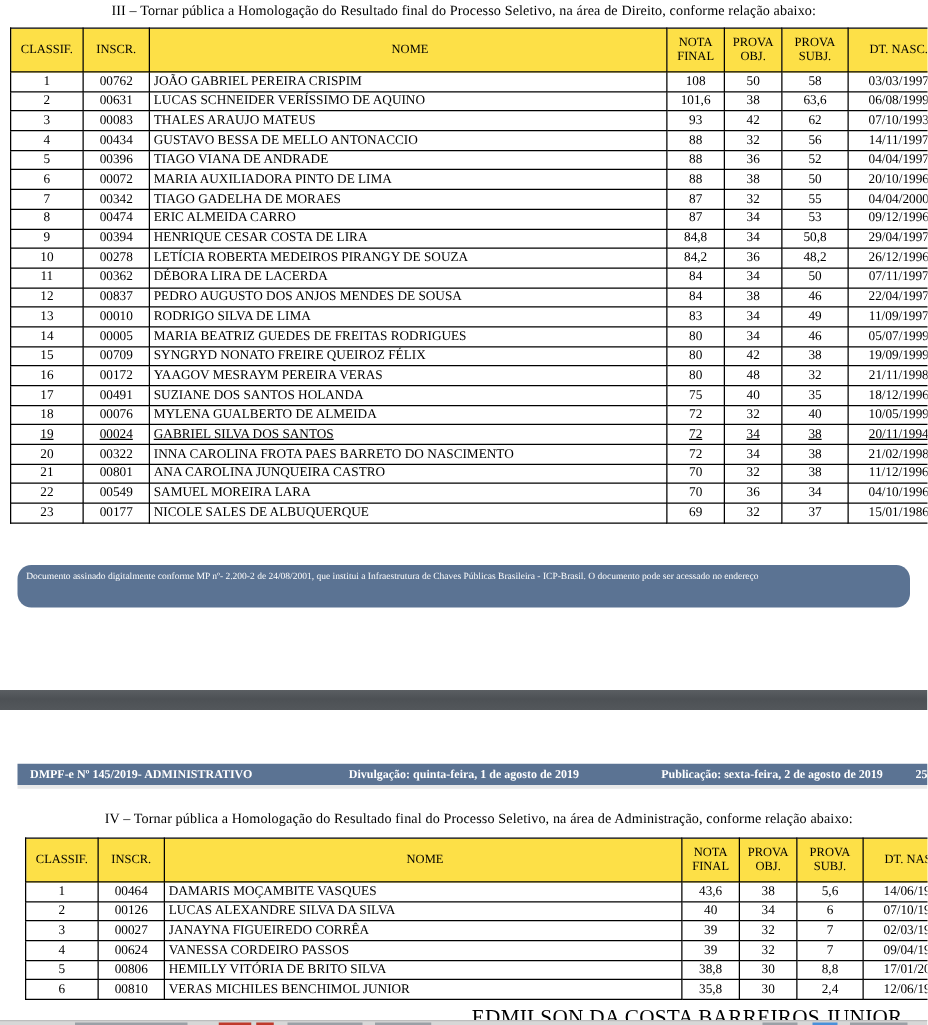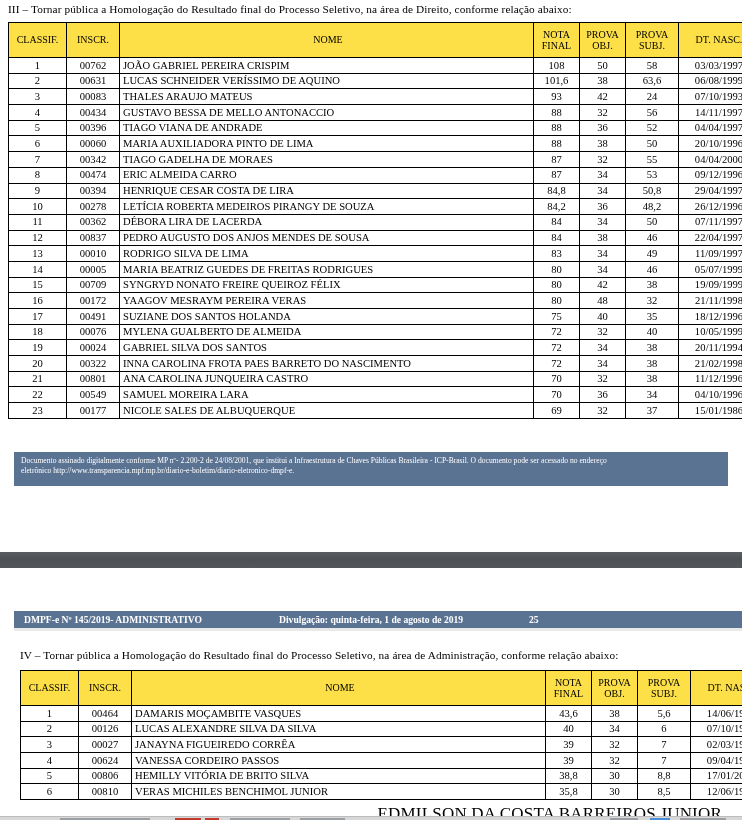--- a/index.html
+++ b/index.html
@@ -23,21 +23,21 @@
     width: 742px;
     background: #ffffff;
   }
   #page-one { top: 0; height: 552px; }
   #page-gap { position:absolute; left:0; top:552px; width:742px; height:16px;
               background: linear-gradient(180deg,#5a5e62 0%, #4d5155 45%, #53575b 100%); }
   #page-two { top: 568px; height: 252px; }
 
   
   .section-title {
-    text-align: left;
+    text-align: center;
     font-size: 11.3px;
     line-height: 14px;
     padding: 2px 8px 0 8px;
     letter-spacing: .1px;
   }
 
   
   .tbl-wrap { padding: 0 8px; }
   table.result {
     border-collapse: collapse;
@@ -61,36 +61,37 @@
     margin-left: 48px;
   }
   table.result tbody td { height: 14.7px; }
   .c-classif { width: 57px;  text-align: center; }
   .c-inscr   { width: 52px;  text-align: center; }
   .c-nome    { width: 410px; text-align: left; padding-left: 3px !important; }
   .c-nota    { width: 45px;  text-align: center; }
   .c-obj     { width: 45px;  text-align: center; }
   .c-subj    { width: 52px;  text-align: center; }
   .c-nasc    { width: 80px;  text-align: center; }
-  tr.tall td { height: 20px; }
+  tr.tall td { height: 20px; text-decoration: underline; }
 
   
   .sign-band {
     position: absolute;
     left: 14px;
     top: 452px;
     width: 714px;
     height: 34px;
     background: #5b7393;
     color: #ffffff;
     font-size: 7.6px;
     line-height: 9.6px;
     padding: 4px 7px 0 7px;
     box-sizing: border-box;
     font-family: "Liberation Serif", "DejaVu Serif", serif;
+    border-radius: 11px;
   }
   .sign-band .l2 { display:block; }
 
   
   .runhead {
     position: absolute;
     left: 14px;
     top: 611px;
     width: 728px;
     height: 17px;
@@ -100,21 +101,21 @@
     font-weight: bold;
     line-height: 17px;
     display: flex;
     align-items: center;
     box-sizing: border-box;
     padding-left: 10px;
   }
   .runhead .rh-title { width: 230px; }
   .runhead .rh-div   { width: 250px; margin-left: 25px; }
   .runhead .rh-pub   { flex: 1; }
-  .runhead .rh-page  { width: 34px; text-align: left; }
+  .runhead .rh-page  { width: 34px; text-align: right; }
   .runhead-shadow {
     position:absolute; left:14px; top:628px; width:728px; height:3px;
     background:#e9e9e9;
   }
 
   
   .signature {
     position: absolute;
     right: 20px;
     top: 804px;
@@ -182,21 +183,21 @@
             <td class="c-obj">38</td>
             <td class="c-subj">63,6</td>
             <td class="c-nasc">06/08/1999</td>
           </tr>
           <tr>
             <td class="c-classif">3</td>
             <td class="c-inscr">00083</td>
             <td class="c-nome">THALES ARAUJO MATEUS</td>
             <td class="c-nota">93</td>
             <td class="c-obj">42</td>
-            <td class="c-subj">24</td>
+            <td class="c-subj">62</td>
             <td class="c-nasc">07/10/1993</td>
           </tr>
           <tr>
             <td class="c-classif">4</td>
             <td class="c-inscr">00434</td>
             <td class="c-nome">GUSTAVO BESSA DE MELLO ANTONACCIO</td>
             <td class="c-nota">88</td>
             <td class="c-obj">32</td>
             <td class="c-subj">56</td>
             <td class="c-nasc">14/11/1997</td>
@@ -205,21 +206,21 @@
             <td class="c-classif">5</td>
             <td class="c-inscr">00396</td>
             <td class="c-nome">TIAGO VIANA DE ANDRADE</td>
             <td class="c-nota">88</td>
             <td class="c-obj">36</td>
             <td class="c-subj">52</td>
             <td class="c-nasc">04/04/1997</td>
           </tr>
           <tr>
             <td class="c-classif">6</td>
-            <td class="c-inscr">00060</td>
+            <td class="c-inscr">00072</td>
             <td class="c-nome">MARIA AUXILIADORA PINTO DE LIMA</td>
             <td class="c-nota">88</td>
             <td class="c-obj">38</td>
             <td class="c-subj">50</td>
             <td class="c-nasc">20/10/1996</td>
           </tr>
           <tr>
             <td class="c-classif">7</td>
             <td class="c-inscr">00342</td>
             <td class="c-nome">TIAGO GADELHA DE MORAES</td>
@@ -371,31 +372,31 @@
             <td class="c-obj">32</td>
             <td class="c-subj">37</td>
             <td class="c-nasc">15/01/1986</td>
           </tr>
         </tbody>
     </table>
   </div>
 
   <div class="sign-band">
     <span class="l1">Documento assinado digitalmente conforme MP nº- 2.200-2 de 24/08/2001, que institui a Infraestrutura de Chaves Públicas Brasileira - ICP-Brasil.  O documento pode ser acessado no endereço</span>
-    <span class="l2">eletrônico  http://www.transparencia.mpf.mp.br/diario-e-boletim/diario-eletronico-dmpf-e.</span>
   </div>
 </div>
 
 <div id="page-gap"></div>
 
 <div class="page" id="page-two"></div>
 
 <div class="runhead">
   <span class="rh-title">DMPF-e Nº 145/2019- ADMINISTRATIVO</span>
   <span class="rh-div">Divulgação: quinta-feira, 1 de agosto de 2019</span>
+  <span class="rh-pub">Publicação: sexta-feira, 2 de agosto de 2019</span>
   <span class="rh-page">25</span>
 </div>
 <div class="runhead-shadow"></div>
 
 <div style="position:absolute; left:12px; top:646px; width:742px;">
   <div class="section-title">IV – Tornar pública a Homologação do Resultado final do Processo Seletivo, na área de Administração, conforme relação abaixo:</div>
 
   <div class="tbl-wrap" style="padding-top:8px;">
     <table class="result" id="table-two">
       <thead>
@@ -463,21 +464,21 @@
             <td class="c-obj">30</td>
             <td class="c-subj">8,8</td>
             <td class="c-nasc">17/01/2001</td>
           </tr>
           <tr>
             <td class="c-classif">6</td>
             <td class="c-inscr">00810</td>
             <td class="c-nome">VERAS MICHILES BENCHIMOL JUNIOR</td>
             <td class="c-nota">35,8</td>
             <td class="c-obj">30</td>
-            <td class="c-subj">8,5</td>
+            <td class="c-subj">2,4</td>
             <td class="c-nasc">12/06/1996</td>
           </tr>
         </tbody>
     </table>
   </div>
 </div>
 
 <div class="signature">EDMILSON DA COSTA BARREIROS JUNIOR</div>
 
 <div class="bottom-sliver">

